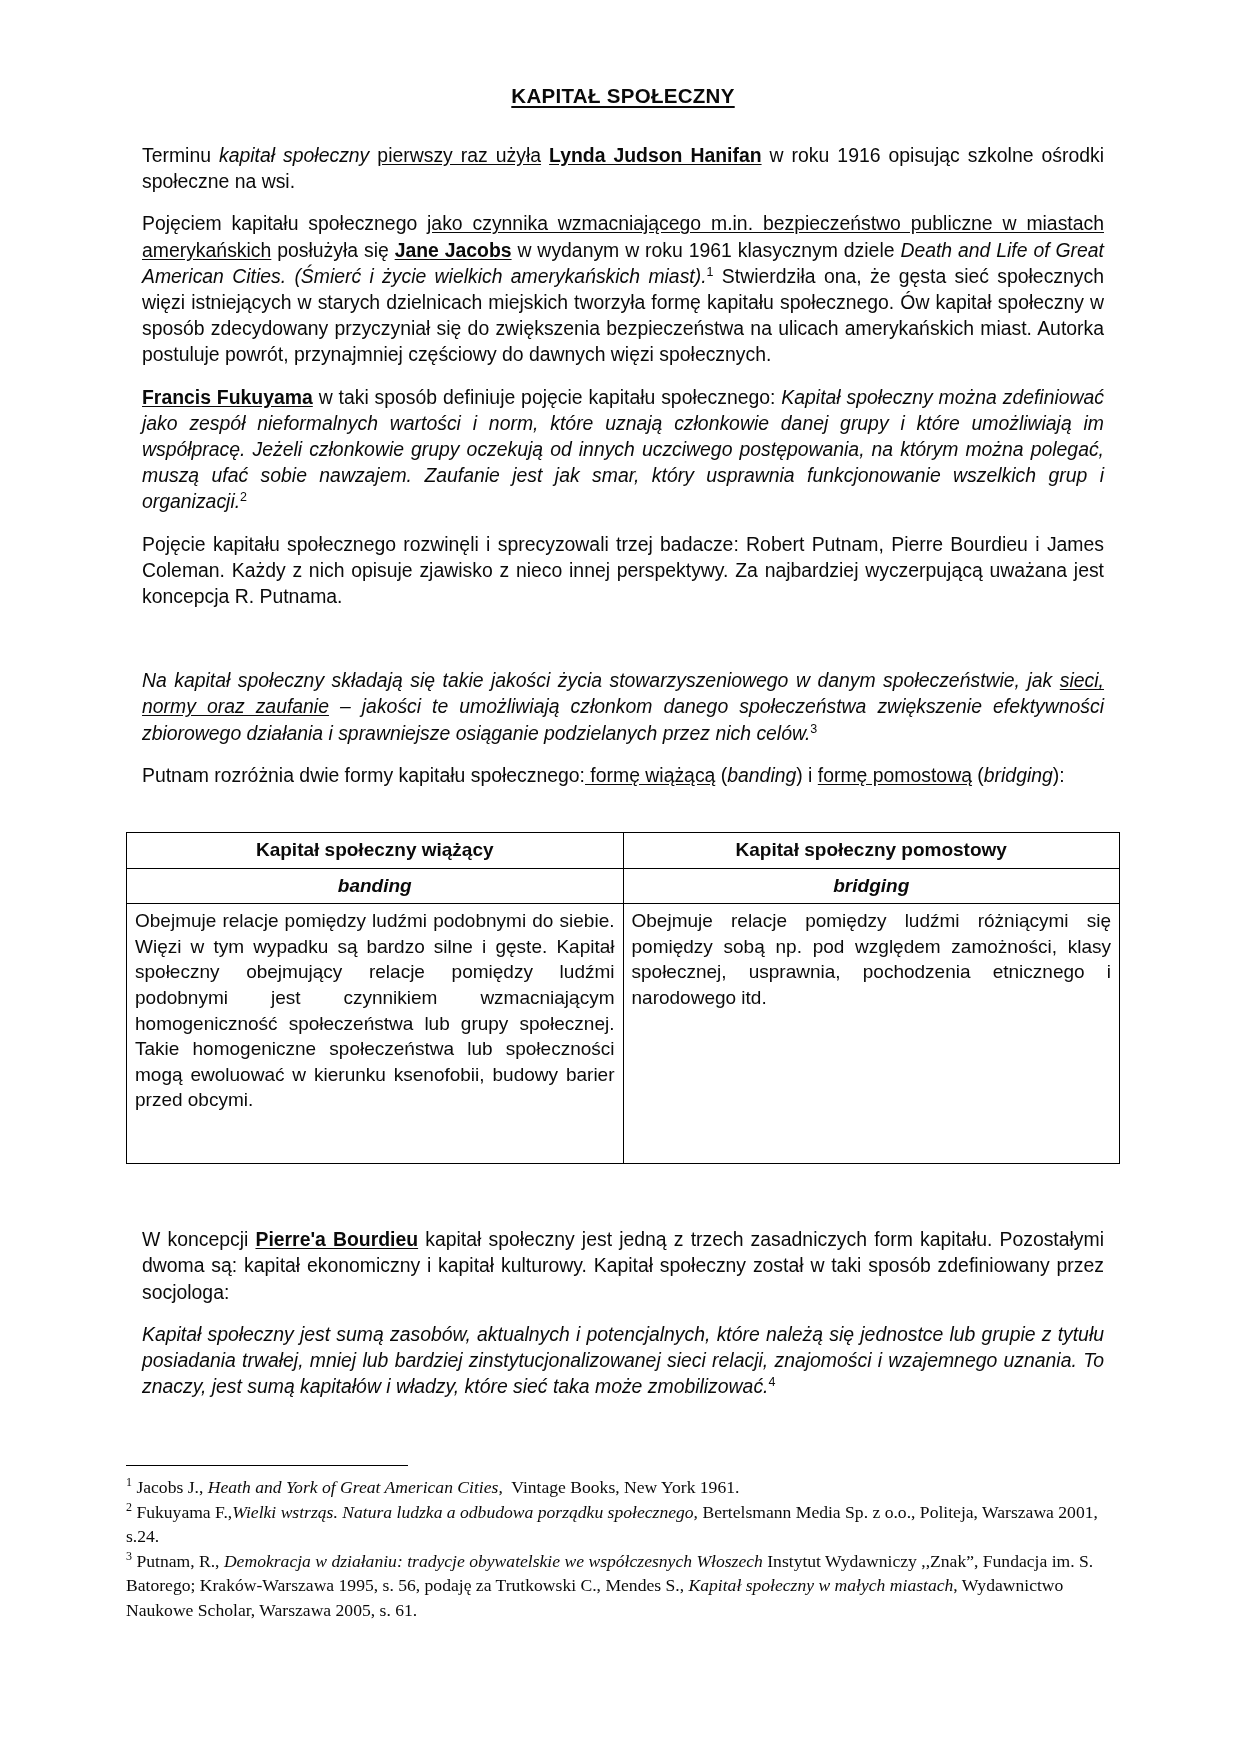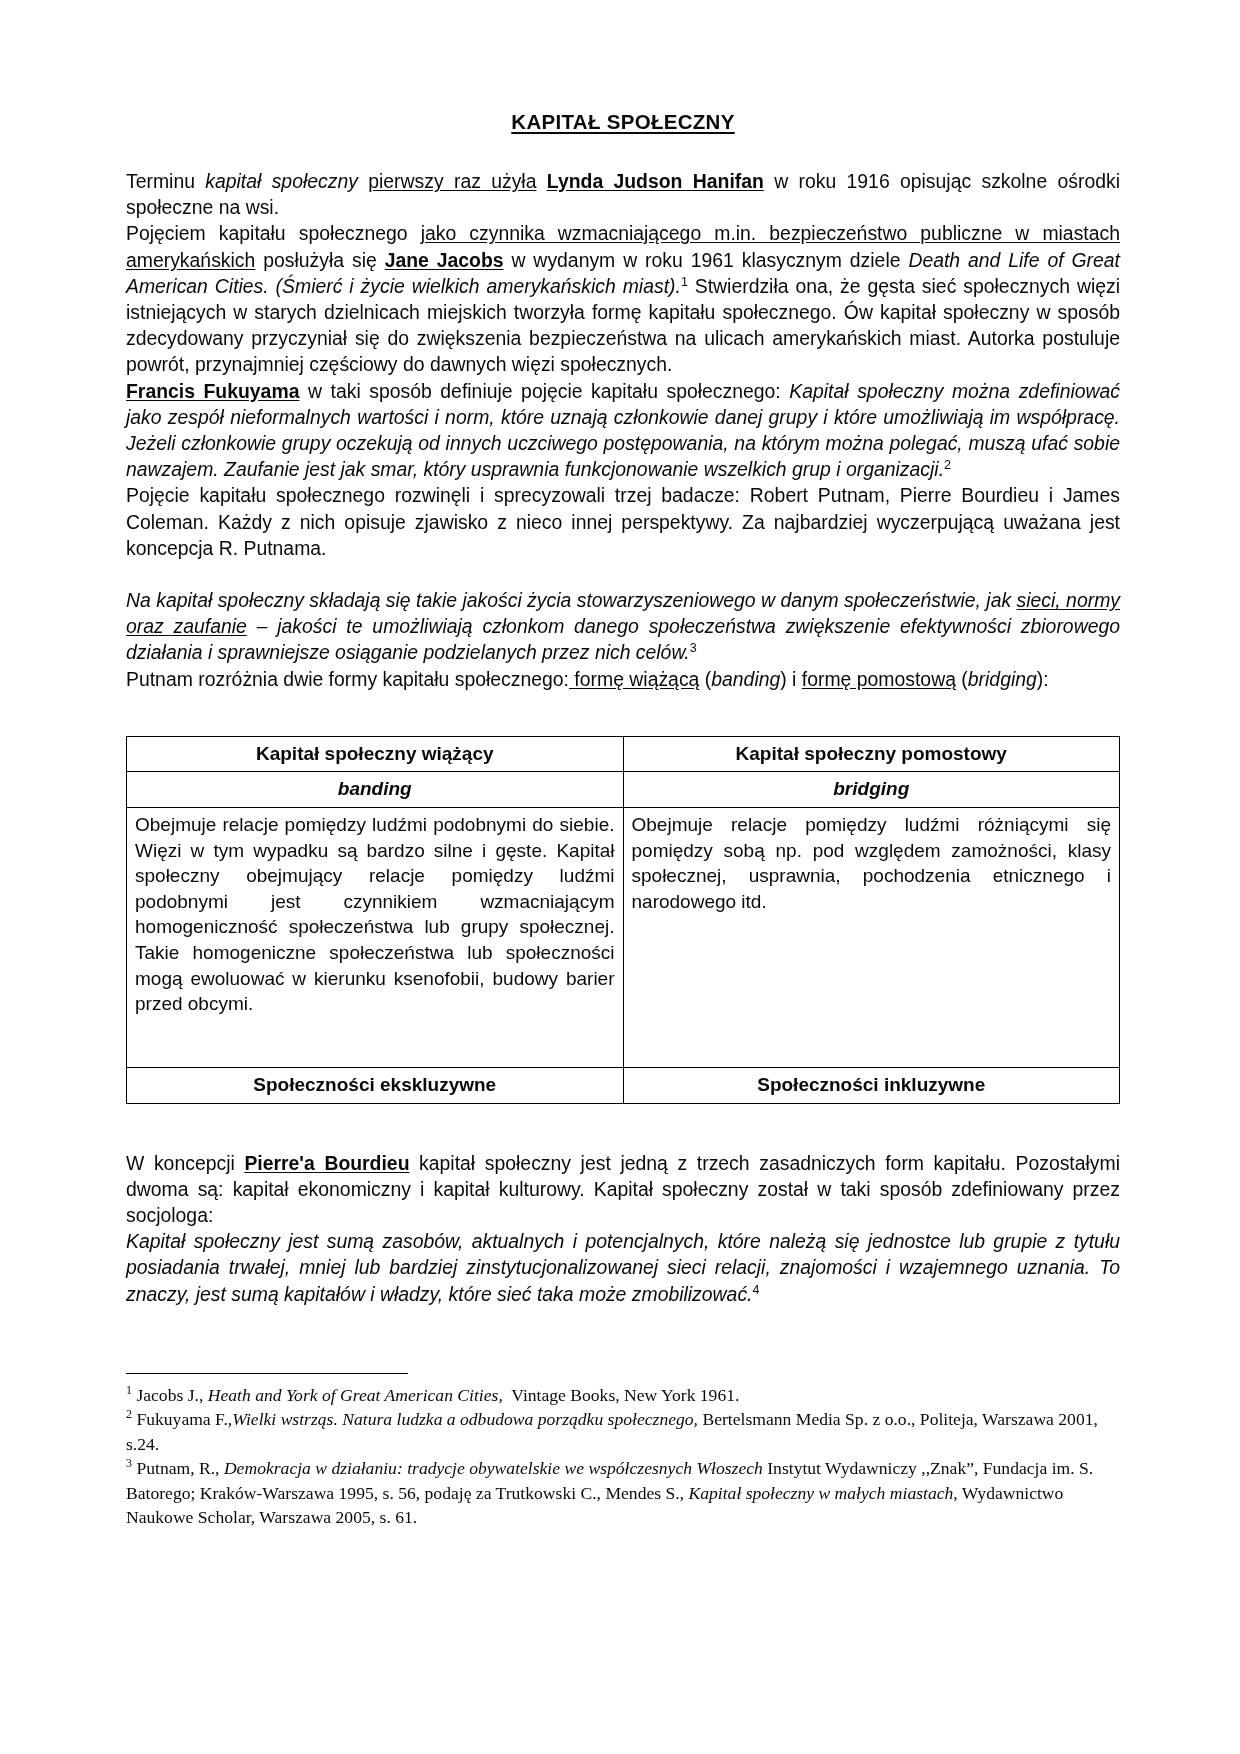--- a/index.html
+++ b/index.html
@@ -15,33 +15,33 @@
     color: #0a0a0a;
     position: relative;
     overflow: hidden;
   }
   .page {
     position: absolute;
     left: 0; top: 0;
     width: 1240px;
     height: 1754px;
     box-sizing: border-box;
-    padding: 110px 120px 40px 126px;
+    padding: 84px 120px 40px 126px;
   }
   .doc-title {
     text-align: center;
     font-weight: bold;
     font-size: 20.5px;
     letter-spacing: 0.3px;
     text-decoration: underline;
     text-underline-offset: 3px;
     margin: 0 0 34px 0;
   }
   p.body {
-    margin: 0;
+    margin: 16px;
     font-size: 19.4px;
     line-height: 26.2px;
     text-align: justify;
     text-justify: inter-word;
   }
   p.body.lead { text-indent: 0; }
   .ital { font-style: italic; }
   .uline { text-decoration: underline; text-underline-offset: 2px; }
   .bu { font-weight: bold; text-decoration: underline; text-underline-offset: 2px; }
   .iu { font-style: italic; text-decoration: underline; text-underline-offset: 2px; }
@@ -151,24 +151,20 @@
         <td class="t-head">Kapitał społeczny pomostowy</td>
       </tr>
       <tr>
         <td class="t-sub">banding</td>
         <td class="t-sub">bridging</td>
       </tr>
       <tr>
         <td class="t-cell">Obejmuje relacje pomiędzy ludźmi podobnymi do siebie. Więzi w tym wypadku są bardzo silne i gęste. Kapitał społeczny obejmujący relacje pomiędzy ludźmi podobnymi jest czynnikiem wzmacniającym homogeniczność społeczeństwa lub grupy społecznej. Takie homogeniczne społeczeństwa lub społeczności mogą ewoluować w kierunku ksenofobii, budowy barier przed obcymi.</td>
         <td class="t-cell">Obejmuje relacje pomiędzy ludźmi różniącymi się pomiędzy sobą np. pod względem zamożności, klasy społecznej, usprawnia, pochodzenia etnicznego i narodowego itd.</td>
       </tr>
-      <tr>
-        <td class="t-foot">Społeczności ekskluzywne</td>
-        <td class="t-foot">Społeczności inkluzywne</td>
-      </tr>
     </tbody>
   </table>
 
   <div class="gap-lg"></div>
 
   <p class="body"><span>W koncepcji </span><span class="bu">Pierre'a Bourdieu</span><span> kapitał społeczny jest jedną z trzech zasadniczych form kapitału. Pozostałymi dwoma są: kapitał ekonomiczny i kapitał kulturowy. Kapitał społeczny został w taki sposób zdefiniowany przez socjologa:</span></p>
 
   <p class="body"><span class="ital"> Kapitał społeczny jest sumą zasobów, aktualnych i potencjalnych, które należą się jednostce lub grupie z tytułu posiadania trwałej, mniej lub bardziej zinstytucjonalizowanej sieci relacji, znajomości i wzajemnego uznania. To znaczy, jest sumą kapitałów i władzy, które sieć taka może zmobilizować.</span><sup>4</sup></p>
 
   <div class="fn-wrap">

